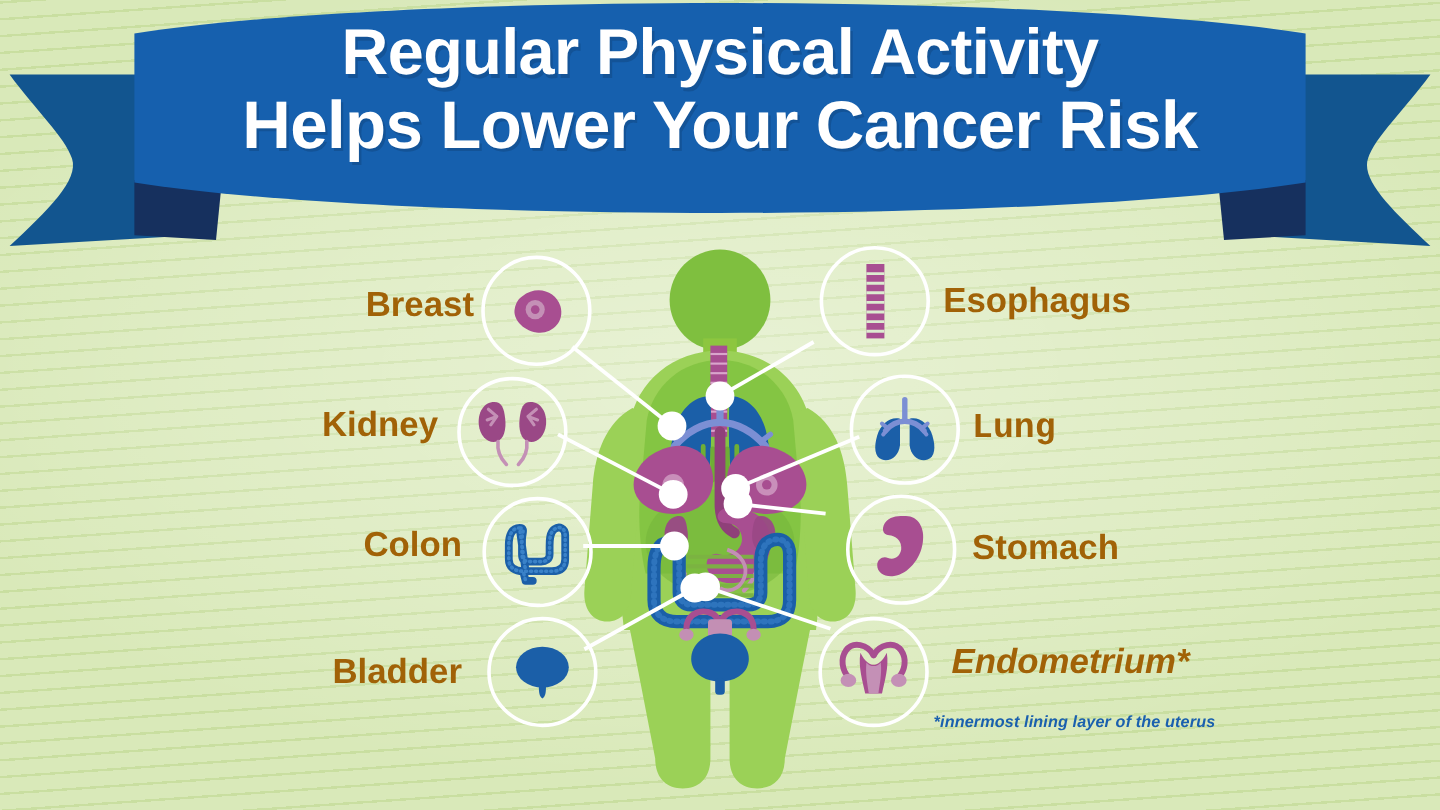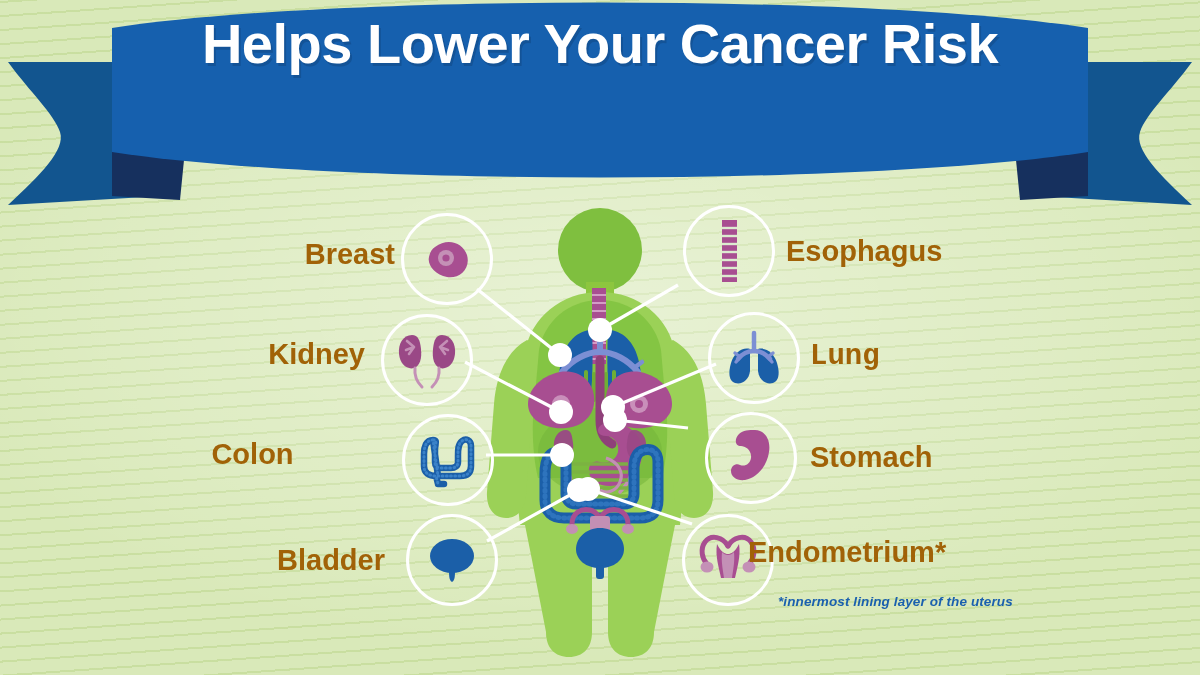--- a/index.html
+++ b/index.html
@@ -363,31 +363,31 @@
                C42,20 38,22 35,22 C32,22 28,20 24,12 Z" fill="#A84E91"></path>
       <path d="M29,20 C28,30 30,38 31,46 L39,46 C40,38 42,30 41,20
                C38,24 32,24 29,20 Z" fill="#C490B6"></path>
     </svg>
   </div>
 
   <div class="label left" style="left:130px;top:238px;width:265px;">Breast</div>
 
   <div class="label left" style="left:100px;top:338px;width:265px;">Kidney</div>
 
-  <div class="label left" style="left:120px;top:438px;width:265px;text-align:center;">Colon</div>
+  <div class="label left" style="left:120px;top:438px;width:265px;">Colon</div>
 
   <div class="label right" style="left:786px;top:235px;">Esophagus</div>
 
   <div class="label left" style="left:120px;top:544px;width:265px;">Bladder</div>
 
   <div class="label right" style="left:810px;top:341px;font-family:Liberation Mono, monospace;">Lung</div>
 
   <div class="label right" style="left:810px;top:441px;">Stomach</div>
 
-  <div class="label right" style="left:748px;top:536px;">Endometrium*</div>
+  <div class="label right" style="left:793px;top:536px;font-style:italic;">Endometrium*</div>
 
   <div class="footnote" style="left:778px;top:570px;width:222px;text-align:center;">*innermost lining layer of the uterus</div>
 
   <div id="banner-wrap">
     <svg id="banner-svg" width="1200" height="215" viewBox="0 0 1200 215">
 
       <path d="M8,62 L180,62 L180,195 L8,205
                C40,175 66,150 60,132
                C54,114 30,92 8,62 Z" fill="#12558F"></path>
 
@@ -395,17 +395,18 @@
                C1160,175 1134,150 1140,132
                C1146,114 1170,92 1192,62 Z" fill="#12558F"></path>
 
       <path d="M112,150 L185,150 L180,200 L112,196 Z" fill="#16305E"></path>
       <path d="M1088,150 L1015,150 L1020,200 L1088,196 Z" fill="#16305E"></path>
 
       <path d="M112,28 C330,-6 870,-6 1088,28 L1088,152 C870,186 330,186 112,152 Z" fill="#1660AE"></path>
     </svg>
 
     <div id="banner-title">
+      <span class="ln ln1">Regular Physical Activity</span>
       <span class="ln ln2">Helps Lower Your Cancer Risk</span>
     </div>
   </div>
 
 </div>
 
 </body></html>

